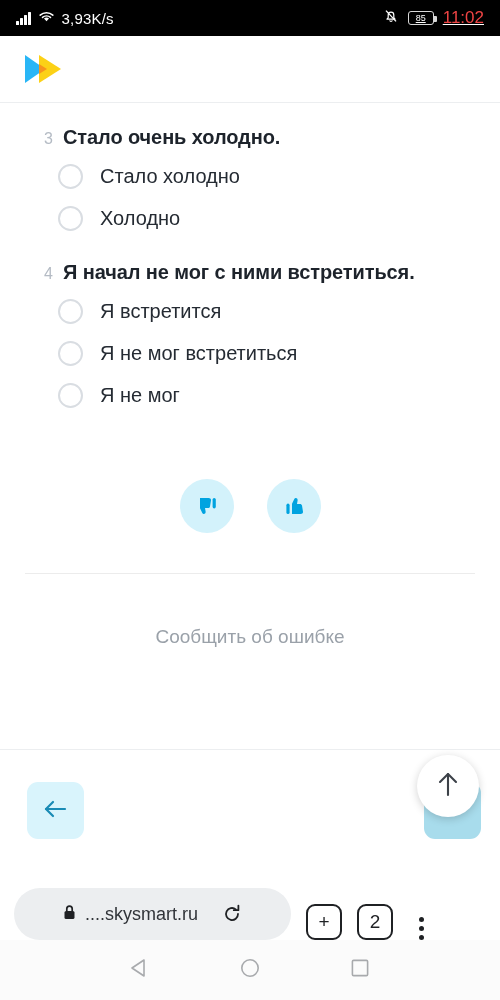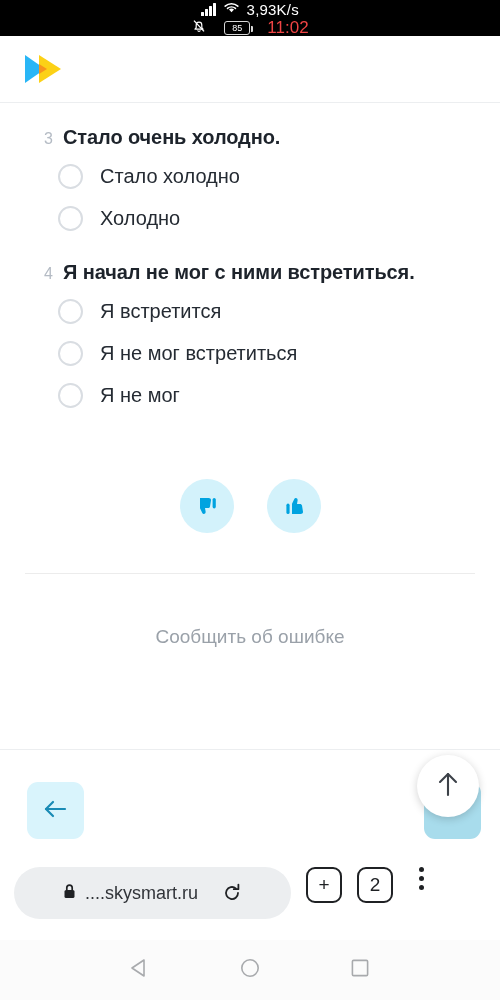--- a/index.html
+++ b/index.html
@@ -10,24 +10,23 @@
     overflow:hidden;
   }
   .phone { position:relative; width:500px; height:1000px; background:#fff; }
 
   
   .statusbar {
     position:absolute; top:0; left:0; width:500px; height:36px;
     background:#000; color:#fff;
     display:flex; align-items:center; justify-content:space-between;
     padding:0 16px;
-    flex-direction:column;
   }
   .sb-left { display:flex; align-items:center; gap:7px; }
-  .sb-right { display:flex; align-items:center; gap:17px; }
+  .sb-right { display:flex; align-items:center; gap:9px;text-decoration:underline; }
   .sb-text { font-size:15px; letter-spacing:.2px; color:#fff; }
   .sb-time { font-size:17px; color:#ef4444; }
   .signal-bars { display:flex; align-items:flex-end; gap:1.5px; height:13px; }
   .signal-bars i { display:block; width:2.5px; background:#fff; border-radius:.5px; }
   .signal-bars i:nth-child(1){height:4px;}
   .signal-bars i:nth-child(2){height:7px;}
   .signal-bars i:nth-child(3){height:10px;}
   .signal-bars i:nth-child(4){height:13px;}
   .battery {
     display:inline-flex; align-items:center; justify-content:center;
@@ -102,21 +101,21 @@
   }
   .fab {
     position:absolute; right:21px; top:5px; width:62px; height:62px; border-radius:50%;
     background:#fff; box-shadow:0 2px 9px rgba(0,0,0,.18);
     display:flex; align-items:center; justify-content:center;
   }
 
   
   .browserbar {
     position:absolute; top:867px; left:0; width:500px; height:73px;
-    background:#fff; display:flex; align-items:flex-start; padding:0 14px;
+    background:#fff; display:flex; align-items:flex-end; padding:0 14px;
   }
   .omnibox {
     width:277px; height:52px; background:#eceef0; border-radius:26px;
     display:flex; align-items:center; justify-content:center; gap:9px;
   }
   .omnibox .url { font-size:18px; color:#313439; }
   .br-btn { margin-left:15px; display:flex; align-items:center; justify-content:center; }
   .sq-btn {
     width:36px; height:36px; border:2.2px solid #1f2124; border-radius:9px;
     display:flex; align-items:center; justify-content:center;

